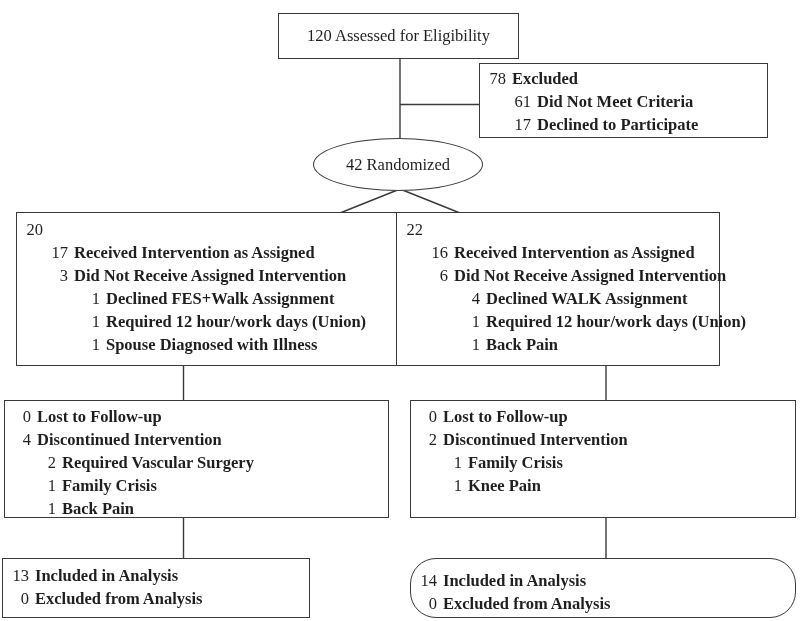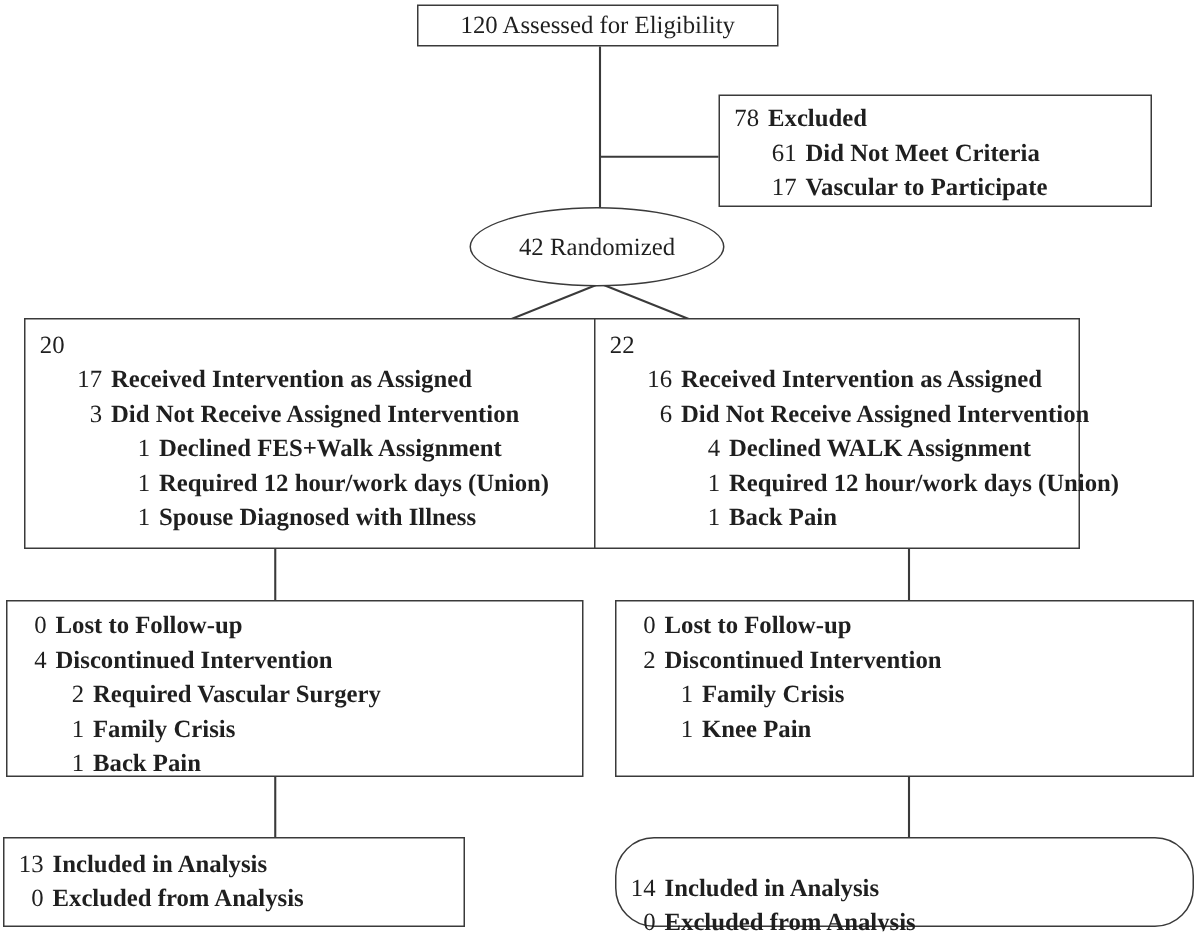--- a/index.html
+++ b/index.html
@@ -80,36 +80,36 @@
     <line x1="400" y1="189" x2="335" y2="215" stroke="#3a3a3a" stroke-width="1.4"></line>
     <line x1="400" y1="189" x2="465" y2="215" stroke="#3a3a3a" stroke-width="1.4"></line>
 
     <line x1="183.5" y1="365" x2="183.5" y2="403" stroke="#3a3a3a" stroke-width="1.4"></line>
     <line x1="183.5" y1="517" x2="183.5" y2="561" stroke="#3a3a3a" stroke-width="1.4"></line>
 
     <line x1="606" y1="365" x2="606" y2="403" stroke="#3a3a3a" stroke-width="1.4"></line>
     <line x1="606" y1="517" x2="606" y2="561" stroke="#3a3a3a" stroke-width="1.4"></line>
   </svg>
 
-  <div class="fbox center-box" style="left:278px; top:3px; width:241px; height:28px;">
+  <div class="fbox center-box" style="left:278px; top:13px; width:241px; height:46px;">
     <span>120 Assessed for Eligibility</span>
   </div>
 
   <div class="fbox" style="left:479px; top:63px; width:289px; height:75px;">
       <div class="line lvl0">
         <span class="num">78</span>
         <span class="lbl">Excluded</span>
       </div>
       <div class="line lvl1">
         <span class="num">61</span>
         <span class="lbl">Did Not Meet Criteria</span>
       </div>
       <div class="line lvl1">
         <span class="num">17</span>
-        <span class="lbl">Vascular to Participate</span>
+        <span class="lbl">Declined to Participate</span>
       </div>
     </div>
 
   <div class="ellipse" style="left:313px; top:138px; width:170px; height:53px;">
     <span>42 Randomized</span>
   </div>
 
   <div class="fbox" style="left:16px; top:212px; width:385px; height:154px; padding-top:5px;">
       <div class="line lvl0">
         <span class="num">20</span>
@@ -208,21 +208,21 @@
       <div class="line lvl0">
         <span class="num">13</span>
         <span class="lbl">Included in Analysis</span>
       </div>
       <div class="line lvl0">
         <span class="num">0</span>
         <span class="lbl">Excluded from Analysis</span>
       </div>
     </div>
 
-  <div class="fbox" style="left:410px; top:558px; width:386px; height:60px; padding-top:21px;border-radius:26px;">
+  <div class="fbox" style="left:410px; top:558px; width:386px; height:60px; padding-top:10px;border-radius:26px;">
       <div class="line lvl0">
         <span class="num">14</span>
         <span class="lbl">Included in Analysis</span>
       </div>
       <div class="line lvl0">
         <span class="num">0</span>
         <span class="lbl">Excluded from Analysis</span>
       </div>
     </div>
 

